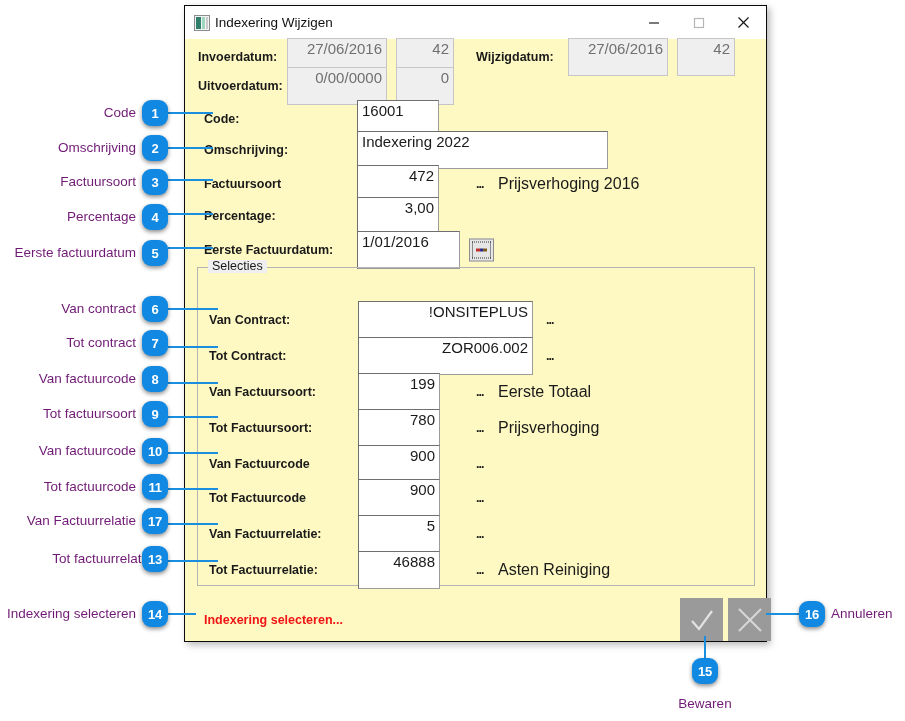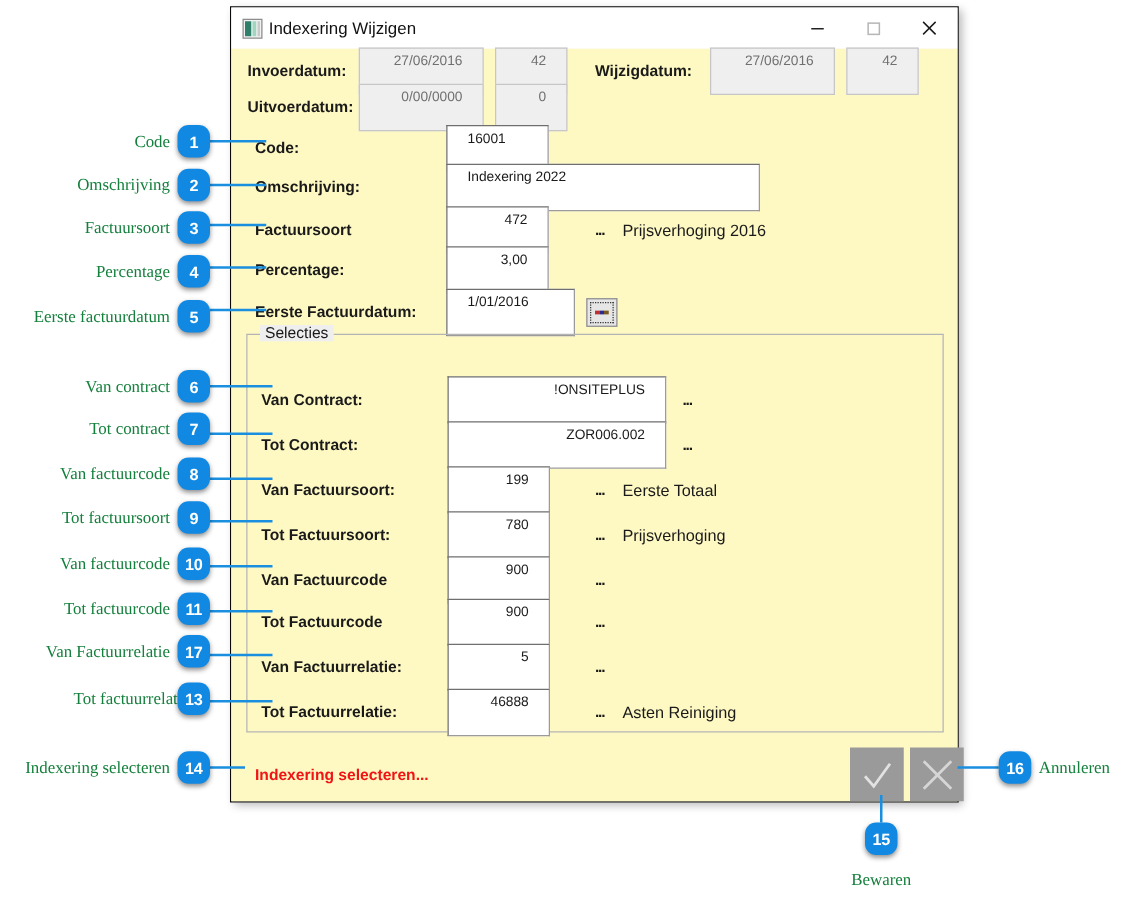--- a/index.html
+++ b/index.html
@@ -12,25 +12,24 @@
     height: 721px;
     position: relative;
     font-family: "Liberation Sans", sans-serif;
     overflow: hidden;
   }
 
   
   .anno-label {
     position: absolute;
     font-size: 13.5px;
-    color: #15803d;
+    color: #701a75;
     text-align: right;
     white-space: nowrap;
     line-height: 1;
-    font-family: Liberation Serif, serif;
   }
   .anno-label.left { transform: translate(-100%, -50%); }
   .anno-label.right { transform: translate(0, -50%); text-align: left; }
   .anno-label.below { transform: translate(-50%, 0); text-align: center; }
 
   .badge {
     position: absolute;
     width: 26px;
     height: 26px;
     border-radius: 9px;
@@ -130,21 +129,21 @@
     position: absolute;
     font-size: 12.5px;
     font-weight: bold;
     color: #1a1a1a;
     white-space: nowrap;
     transform: translateY(-50%);
     line-height: 1;
   }
   .ftext {
     position: absolute;
-    font-size: 13px;
+    font-size: 16px;
     color: #1a1a1a;
     white-space: nowrap;
     transform: translateY(-50%);
     line-height: 1;
   }
   .dots {
     position: absolute;
     font-size: 12.5px;
     font-weight: bold;
     color: #1a1a1a;
@@ -154,24 +153,24 @@
     letter-spacing: -1px;
   }
   .fld {
     position: absolute;
     box-sizing: border-box;
     height: 38px;
     background: #ffffff;
     border: 1px solid #9b9b9b;
     border-top-color: #6f6f6f;
     border-left-color: #6f6f6f;
-    font-size: 11px;
+    font-size: 15px;
     color: #1a1a1a;
     line-height: 20px;
-    padding: 0 16px;
+    padding: 0 4px;
     transform: translateY(-50%);
     white-space: nowrap;
     overflow: hidden;
   }
   .fld.num { text-align: right; }
   .fld.dis {
     background: #efefef;
     border: 1px solid #c6c6c6;
     color: #707070;
   }

